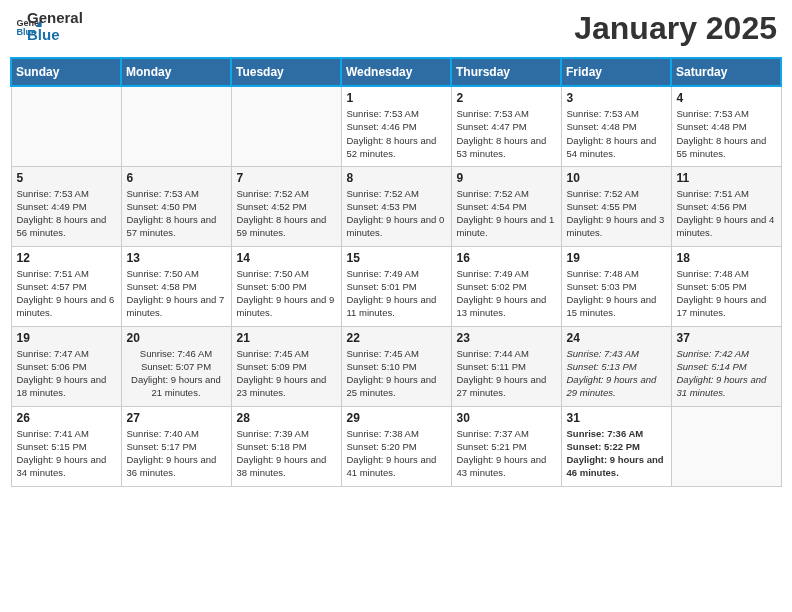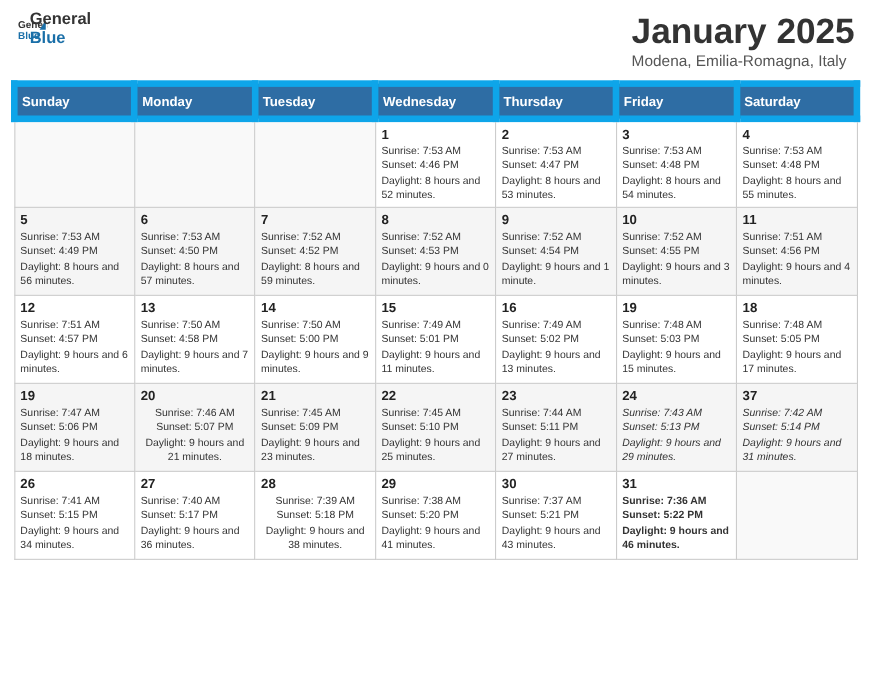--- a/index.html
+++ b/index.html
@@ -20,21 +20,21 @@
     .logo {
       display: flex;
       align-items: center;
       gap: 4px;
     }
     .logo-icon {
       width: 28px;
       height: 28px;
     }
     .title-block {
-      text-align: left;
+      text-align: center;
     }
     .calendar-title {
       font-size: 32px;
       font-weight: bold;
       color: #333;
     }
     .calendar-subtitle {
       font-size: 14px;
       color: #555;
     }
@@ -43,21 +43,21 @@
       border-collapse: collapse;
       table-layout: fixed;
     }
     thead tr th {
       background-color: #2e6da4;
       color: #fff;
       font-size: 12px;
       font-weight: bold;
       padding: 6px 4px;
       text-align: left;
-      border: 6px solid #0ea5e9;
+      border: 2px solid #0ea5e9;
     }
     tbody tr td {
       border: 1px solid #ccc;
       vertical-align: top;
       padding: 4px 5px;
       font-size: 10px;
       color: #333;
       height: 80px;
       background: #fff;
     }
@@ -89,21 +89,20 @@
       <text x="2" y="32" font-size="13" font-weight="bold" fill="#1a6fa8" font-family="Arial">Blue</text>
       <polygon points="38,8 30,20 38,20" fill="#1a6fa8"></polygon>
     </svg>
     <div style="display:flex;flex-direction:column;line-height:1.1;margin-left:-20px;">
       <span style="font-size:15px;font-weight:bold;color:#333;">General</span>
       <span style="font-size:15px;font-weight:bold;color:#1a6fa8;">Blue</span>
     </div>
   </div>
   <div class="title-block">
     <div class="calendar-title">January 2025</div>
-    <div class="calendar-subtitle">Modena, Emilia-Romagna, Italy</div>
   </div>
 </div>
 
 <table>
   <thead>
     <tr>
     <th>Sunday</th>
         <th>Monday</th>
         <th>Tuesday</th>
         <th>Wednesday</th>
@@ -282,21 +281,21 @@
 Daylight: 9 hours and 34 minutes.</div>
         </td>
         <td>
           <div class="day-num">27</div>
           <div class="day-detail" style="white-space: pre-line;">Sunrise: 7:40 AM
 Sunset: 5:17 PM
 Daylight: 9 hours and 36 minutes.</div>
         </td>
         <td>
           <div class="day-num">28</div>
-          <div class="day-detail" style="white-space: pre-line; text-align: center;">Sunrise: 7:39 AM
+          <div class="day-detail" style="white-space: pre-line;">Sunrise: 7:39 AM
 Sunset: 5:18 PM
 Daylight: 9 hours and 38 minutes.</div>
         </td>
         <td>
           <div class="day-num">29</div>
           <div class="day-detail" style="white-space: pre-line;">Sunrise: 7:38 AM
 Sunset: 5:20 PM
 Daylight: 9 hours and 41 minutes.</div>
         </td>
         <td>

